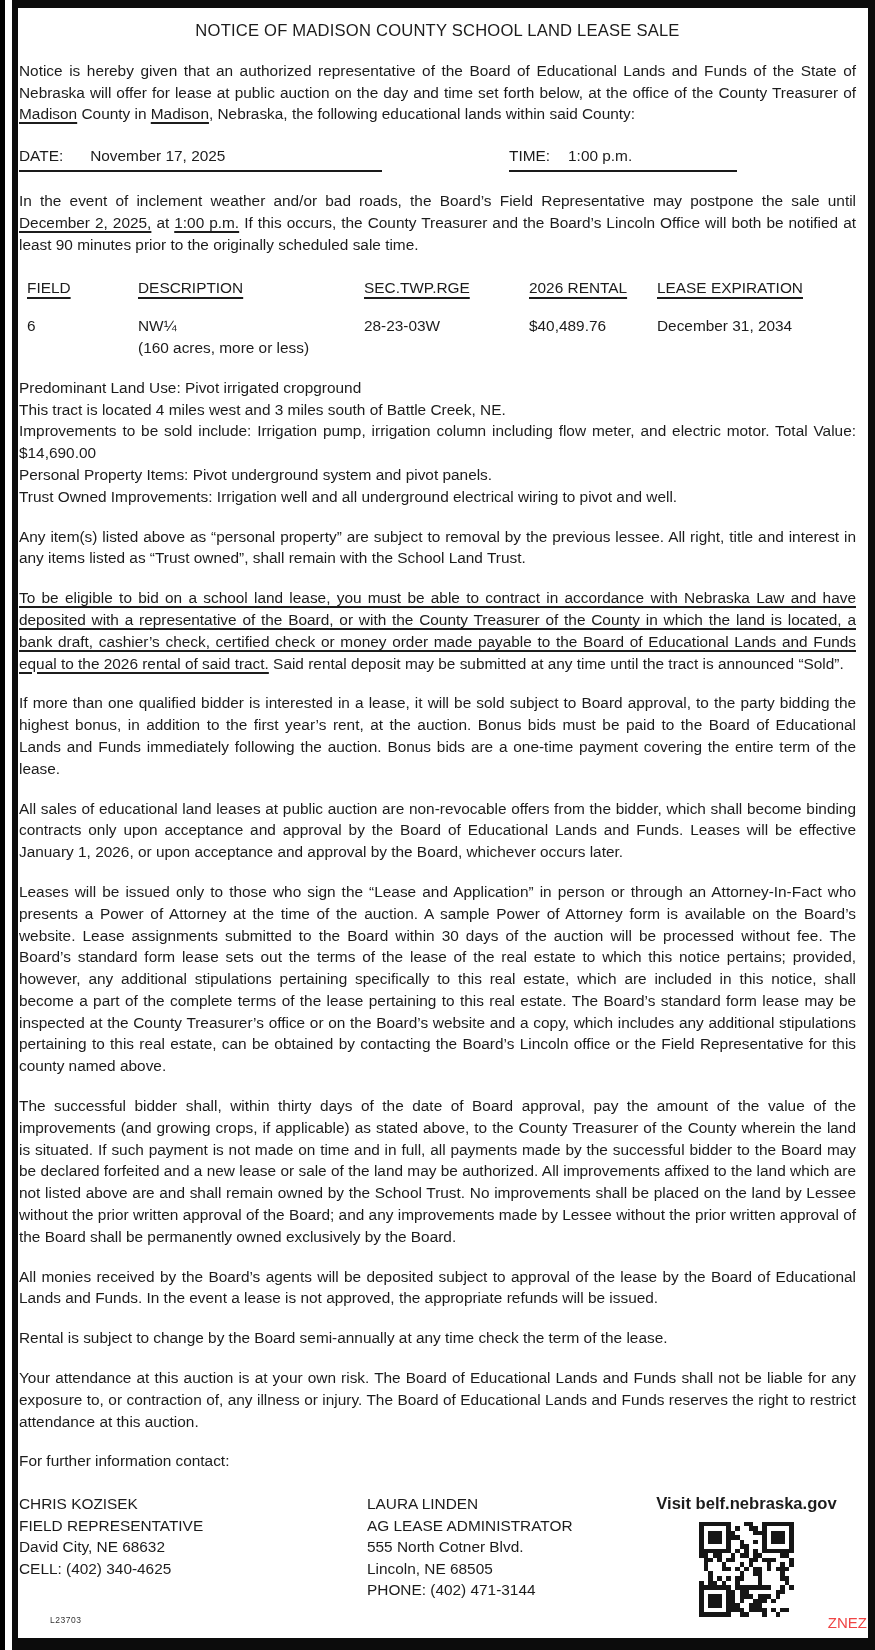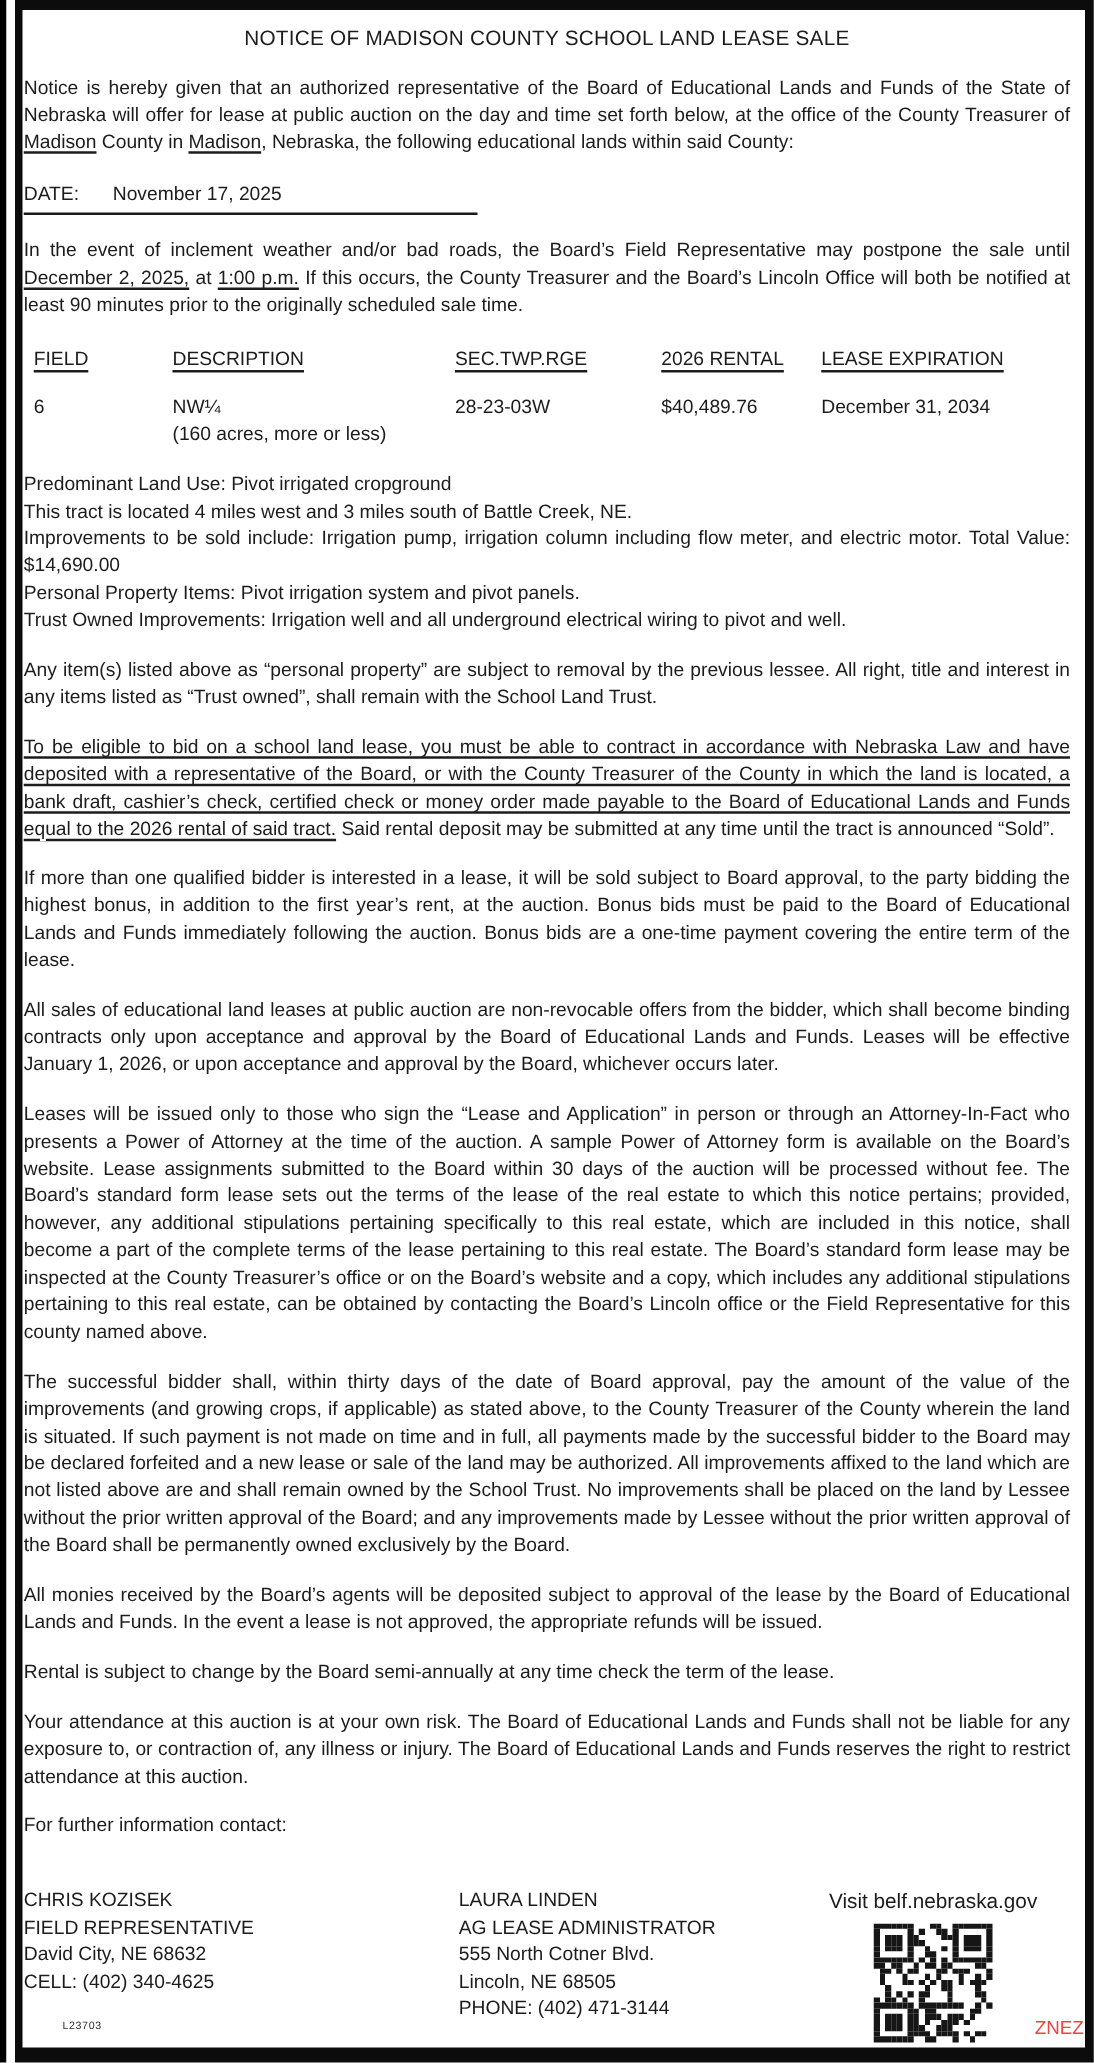--- a/index.html
+++ b/index.html
@@ -26,22 +26,22 @@
   .dt-time { width:228px; margin-left:127px; gap:18px; }
   
   .tract-table { margin:22px 0 0 8px; }
   .t-head, .t-row { display:grid; grid-template-columns:111px 226px 165px 128px auto; }
   .t-row { margin-top:16px; }
   .th { justify-self:start; text-decoration:underline; text-decoration-thickness:2px; text-underline-offset:4px; }
   
   .details { margin-top:18px; }
   .details div { text-align:justify; }
   
-  .footer { display:grid; grid-template-columns:348px 270px 1fr; margin-top:38px; line-height:21.5px; }
-  .website { font-weight:normal; font-size:16.6px; text-align:center; }
+  .footer { display:grid; grid-template-columns:348px 270px 1fr; margin-top:21px; line-height:21.5px; }
+  .website { font-weight:bold; font-size:16.6px; text-align:center; }
   .qr { width:95px; height:95px; margin:7px auto 0 auto; display:grid;
         grid-template-columns:repeat(21,1fr); grid-template-rows:repeat(21,1fr); background:#fff; }
   .qr div.on { background:#161616; }
   .doc-code { position:absolute; left:6px; bottom:6px; font-size:8.5px; color:#333; letter-spacing:0.5px;margin-left:26px; }
   .znez { position:absolute; right:1px; bottom:4px; font-weight:normal; font-size:15px; color:#ef4444; }
 </style>
 </head>
 <body>
 
 <div class="page">
@@ -50,20 +50,24 @@
     <div class="content">
 
       <div class="title">NOTICE OF MADISON COUNTY SCHOOL LAND LEASE SALE</div>
 
       <p class="just"><span>Notice is hereby given that an authorized representative of the Board of Educational Lands and Funds of the State of Nebraska will offer for lease at public auction on the day and time set forth below, at the office of the County Treasurer of </span><span class="u">Madison</span><span> County in </span><span class="u">Madison</span><span>, Nebraska, the following educational lands within said County:</span></p>
 
       <div class="dt-row">
         <div class="dt-field dt-date">
           <span>DATE:</span>
           <span>November 17, 2025</span>
+        </div>
+        <div class="dt-field dt-time">
+          <span>TIME:</span>
+          <span>1:00 p.m.</span>
         </div>
       </div>
 
       <p class="just"><span>In the event of inclement weather and/or bad roads, the Board’s Field Representative may postpone the sale until </span><span class="u">December 2, 2025,</span><span> at </span><span class="u">1:00 p.m.</span><span>  If this occurs, the County Treasurer and the Board’s Lincoln Office will both be notified at least 90 minutes prior to the originally scheduled sale time.</span></p>
 
       <div class="tract-table">
         <div class="t-head">
           <span class="th">FIELD</span>
           <span class="th">DESCRIPTION</span>
           <span class="th">SEC.TWP.RGE</span>
@@ -79,21 +83,21 @@
           <span>28-23-03W</span>
           <span>$40,489.76</span>
           <span>December 31, 2034</span>
         </div>
       </div>
 
       <div class="details">
         <div>Predominant Land Use: Pivot irrigated cropground</div>
         <div>This tract is located 4 miles west and 3 miles south of Battle Creek, NE.</div>
         <div>Improvements to be sold include: Irrigation pump, irrigation column including flow meter, and electric motor. Total Value: $14,690.00</div>
-        <div>Personal Property Items: Pivot irrigation system and pivot panels.</div>
+        <div>Personal Property Items: Pivot underground system and pivot panels.</div>
         <div>Trust Owned Improvements: Irrigation well and all underground electrical wiring to pivot and well.</div>
       </div>
 
       <p class="just">Any item(s) listed above as “personal property” are subject to removal by the previous lessee. All right, title and interest in any items listed as “Trust owned”, shall remain with the School Land Trust.</p>
 
       <p class="just"><span class="u">To be eligible to bid on a school land lease, you must be able to contract in accordance with Nebraska Law and have deposited with a representative of the Board, or with the County Treasurer of the County in which the land is located, a bank draft, cashier’s check, certified check or money order made payable to the Board of Educational Lands and Funds equal to the 2026 rental of said tract.</span><span>   Said rental deposit may be submitted at any time until the tract is announced “Sold”.</span></p>
 
       <p class="just">If more than one qualified bidder is interested in a lease, it will be sold subject to Board approval, to the party bidding the highest bonus, in addition to the first year’s rent, at the auction.  Bonus bids must be paid to the Board of Educational Lands and Funds immediately following the auction.  Bonus bids are a one-time payment covering the entire term of the lease.</p>
 
       <p class="just">All sales of educational land leases at public auction are non-revocable offers from the bidder, which shall become binding contracts only upon acceptance and approval by the Board of Educational Lands and Funds. Leases will be effective January 1, 2026, or upon acceptance and approval by the Board, whichever occurs later.</p>

